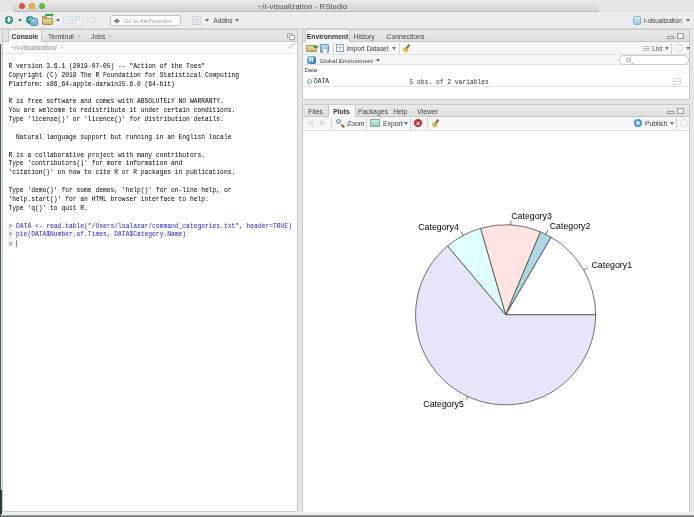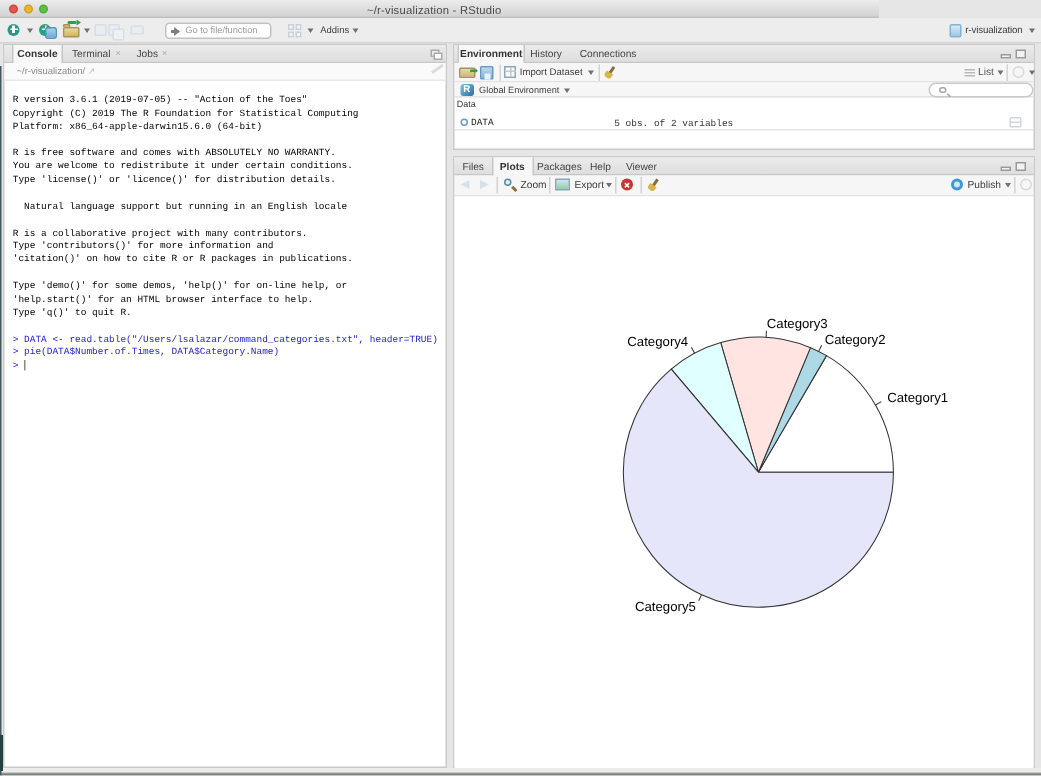--- a/index.html
+++ b/index.html
@@ -1,21 +1,21 @@
 <!DOCTYPE html>
 <html><head>
 <meta charset="utf-8">
 <style>
 * { margin:0; padding:0; box-sizing:border-box; }
 html,body { width:694px; height:517px; overflow:hidden; }
 body { font-family:"Liberation Sans", sans-serif; background:#e6e6e6; position:relative; }
 .abs { position:absolute; }
 
 
-#titlebar { left:0; top:0; width:586px; height:12px;
+#titlebar { left:13px; top:0; width:586px; height:12px;
   background:linear-gradient(#ececec,#d2d2d2); border-bottom:1px solid #bcbcbc; }
 .light { width:6px; height:6px; border-radius:50%; top:3px; }
 #title { width:100%; top:2px; text-align:center; font-size:7.5px; color:#4a4a4a; letter-spacing:0.15px; padding-right:7px; }
 
 
 #toolbar { left:0; top:12px; width:694px; height:17px; background:#ededed; border-bottom:1px solid #d4d4d4; }
 .tb-sep { width:1px; height:11px; background:#d2d2d2; top:3px; }
 .dd { width:0; height:0; border-left:2.5px solid transparent; border-right:2.5px solid transparent; border-top:3px solid #707070; }
 #gotobox { left:110px; top:2.5px; width:71px; height:11px; background:#fff; border:1px solid #c2c2c2; border-radius:3px; font-size:6.2px; color:#9b9b9b; line-height:9.5px; padding-left:12.5px; }
 #addins { left:213.5px; top:4.5px; font-size:6.3px; color:#3d3d3d; }

